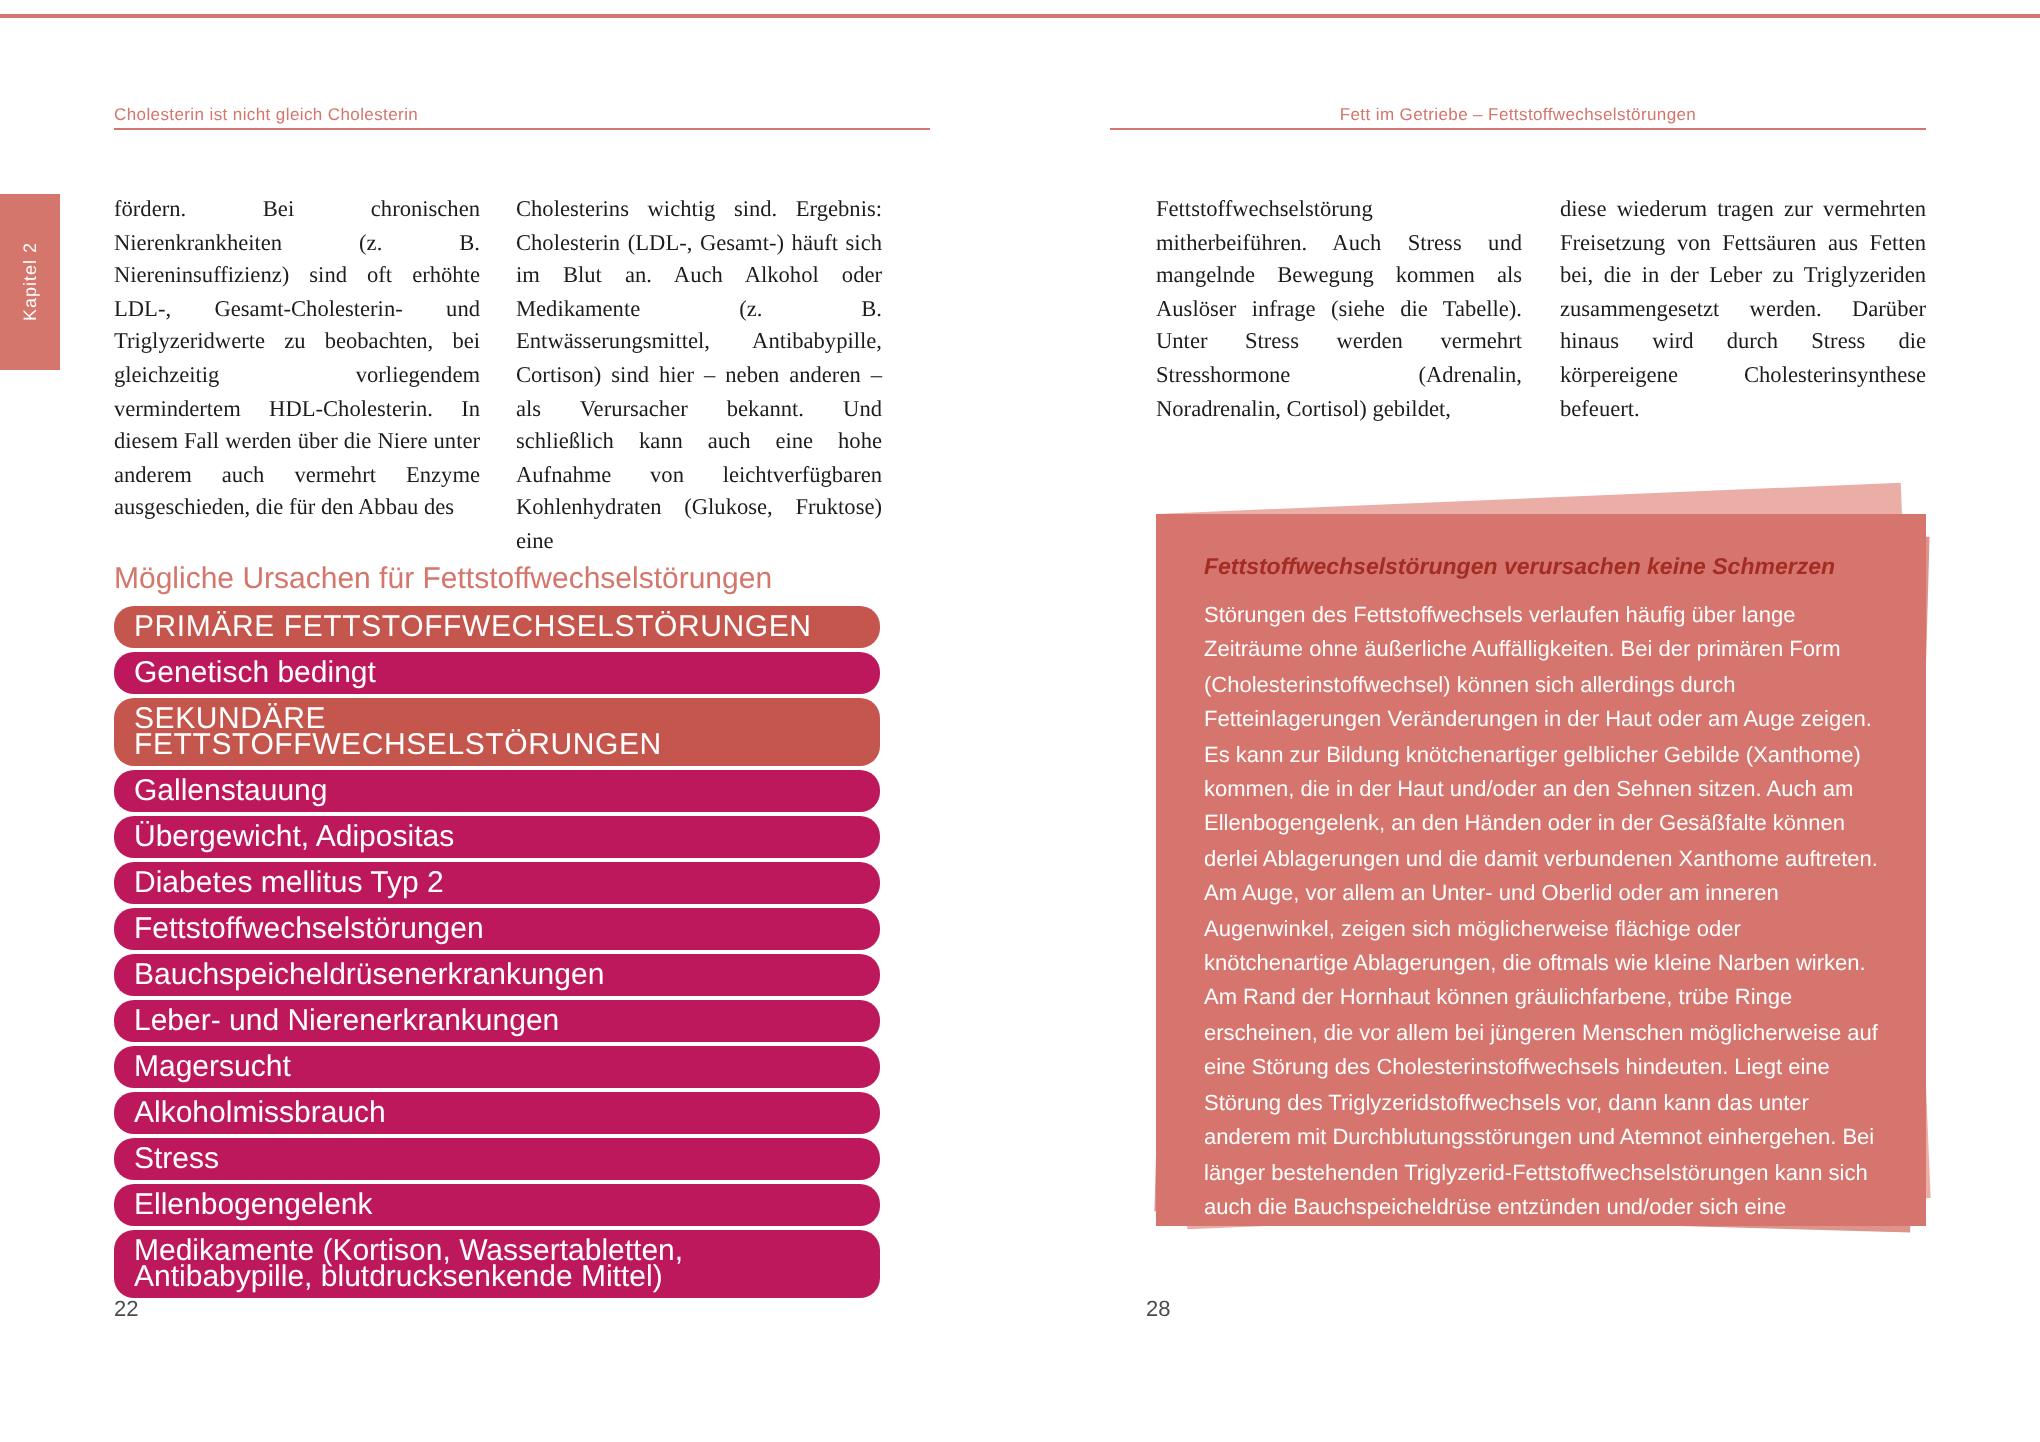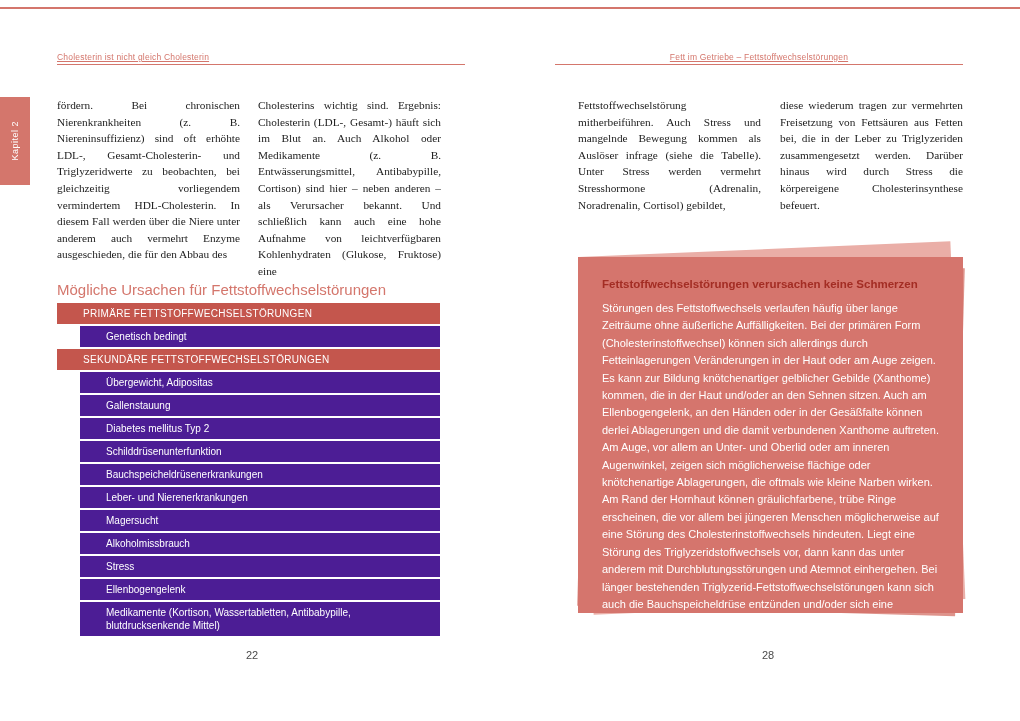--- a/index.html
+++ b/index.html
@@ -5,21 +5,21 @@
   * { margin:0; padding:0; box-sizing:border-box; }
   html,body { background:#e9e9e9; }
   .page {
     position:relative; width:1020px; height:721px; background:#ffffff;
     font-family:"Liberation Serif", serif; overflow:hidden; margin:0 auto;
   }
   .top-rule { position:absolute; top:7px; left:0; width:1020px; height:2px; background:#d4766c; }
 
   .running-head {
     position:absolute; top:52px; font-family:"Liberation Sans", sans-serif;
-    font-size:8.5px; color:#d4766c; letter-spacing:.2px;text-decoration:underline;
+    font-size:8.5px; color:#d4766c; letter-spacing:.2px;
   }
   .running-head.left { left:57px; }
   .running-head.right { left:555px; width:408px; text-align:center; }
   .head-rule { position:absolute; top:64px; height:1px; background:#d4766c; }
   .head-rule.left { left:57px; width:408px; }
   .head-rule.right { left:555px; width:408px; }
 
   .chapter-tab {
     position:absolute; left:0; top:97px; width:30px; height:88px;
     background:#d4766c; display:flex; align-items:center; justify-content:center;
@@ -38,49 +38,49 @@
   .col.c2 { left:258px; }
   .col.c3 { left:578px; }
   .col.c4 { left:780px; }
 
   .table-title {
     position:absolute; left:57px; top:281px;
     font-family:"Liberation Sans", sans-serif; font-size:15px; color:#d4766c;
   }
   .causes-table { position:absolute; left:57px; top:303px; width:383px; }
   .causes-row {
-    display:block; margin-bottom:2px; padding:4px 26px;
+    display:block; margin-bottom:2px; padding:4px 10px;
     color:#ffffff; font-family:"Liberation Sans", sans-serif;
-    font-size:10px; line-height:13px;
+    font-size:15px; line-height:13px;border-radius:10px;
   }
   .causes-row.header { background:#c4564d; letter-spacing:.3px; }
-  .causes-row.item { background:#4c1d95;margin-left:23px; }
+  .causes-row.item { background:#be185d; }
 
   .sheet1 {
     position:absolute; left:586px; top:249px; width:372px; height:358px;
     background:#eaaea7; transform:rotate(-2.4deg);
   }
   .sheet2 {
     position:absolute; left:582px; top:263px; width:378px; height:348px;
     background:#de938b; transform:rotate(1.6deg);
   }
   .infobox {
     position:absolute; left:578px; top:257px; width:385px; height:356px;
     background:#d5756d; padding:21px 24px 20px 24px;
     font-family:"Liberation Sans", sans-serif;
   }
   .infobox-title {
-    color:#a32d24; font-weight:bold; font-size:11.5px; margin-bottom:10px;
+    color:#a32d24; font-weight:bold; font-size:11.5px; margin-bottom:10px;font-style:italic;
   }
   .infobox-body {
     color:#ffffff; font-size:11px; line-height:17.4px; text-align:left;
   }
 
   .page-number {
-    position:absolute; top:649px; width:390px; text-align:center;
+    position:absolute; top:649px; width:390px; text-align:left;
     font-family:"Liberation Sans", sans-serif; font-size:11px; color:#4a4a4a;
   }
   .page-number.left { left:57px; }
   .page-number.right { left:573px; }
 </style>
 </head>
 <body>
 
 <div class="page">
 
@@ -99,24 +99,24 @@
   <div class="col c2">Cholesterins wichtig sind. Ergebnis: Cholesterin (LDL-, Gesamt-) häuft sich im Blut an. Auch Alkohol oder Medikamente (z. B. Entwässerungsmittel, Antibabypille, Cortison) sind hier – neben anderen – als Verursacher bekannt. Und schließlich kann auch eine hohe Aufnahme von leichtverfügbaren Kohlenhydraten (Glukose, Fruktose) eine</div>
   <div class="col c3">Fettstoffwechselstörung mitherbeiführen. Auch Stress und mangelnde Bewegung kommen als Auslöser infrage (siehe die Tabelle). Unter Stress werden vermehrt Stresshormone (Adrenalin, Noradrenalin, Cortisol) gebildet,</div>
   <div class="col c4">diese wiederum tragen zur vermehrten Freisetzung von Fettsäuren aus Fetten bei, die in der Leber zu Triglyzeriden zusammengesetzt werden. Darüber hinaus wird durch Stress die körpereigene Cholesterinsynthese befeuert.</div>
 
   <div class="table-title">Mögliche Ursachen für Fettstoffwechselstörungen</div>
 
   <div class="causes-table">
     <div class="causes-row header">PRIMÄRE FETTSTOFFWECHSELSTÖRUNGEN</div>
     <div class="causes-row item">Genetisch bedingt</div>
     <div class="causes-row header">SEKUNDÄRE FETTSTOFFWECHSELSTÖRUNGEN</div>
+    <div class="causes-row item">Gallenstauung</div>
     <div class="causes-row item">Übergewicht, Adipositas</div>
-    <div class="causes-row item">Gallenstauung</div>
     <div class="causes-row item">Diabetes mellitus Typ 2</div>
-    <div class="causes-row item">Schilddrüsenunterfunktion</div>
+    <div class="causes-row item">Fettstoffwechselstörungen</div>
     <div class="causes-row item">Bauchspeicheldrüsenerkrankungen</div>
     <div class="causes-row item">Leber- und Nierenerkrankungen</div>
     <div class="causes-row item">Magersucht</div>
     <div class="causes-row item">Alkoholmissbrauch</div>
     <div class="causes-row item">Stress</div>
     <div class="causes-row item">Ellenbogengelenk</div>
     <div class="causes-row item">Medikamente (Kortison, Wassertabletten, Antibabypille, blutdrucksenkende Mittel)</div>
   </div>
 
   <div class="sheet1"></div>

